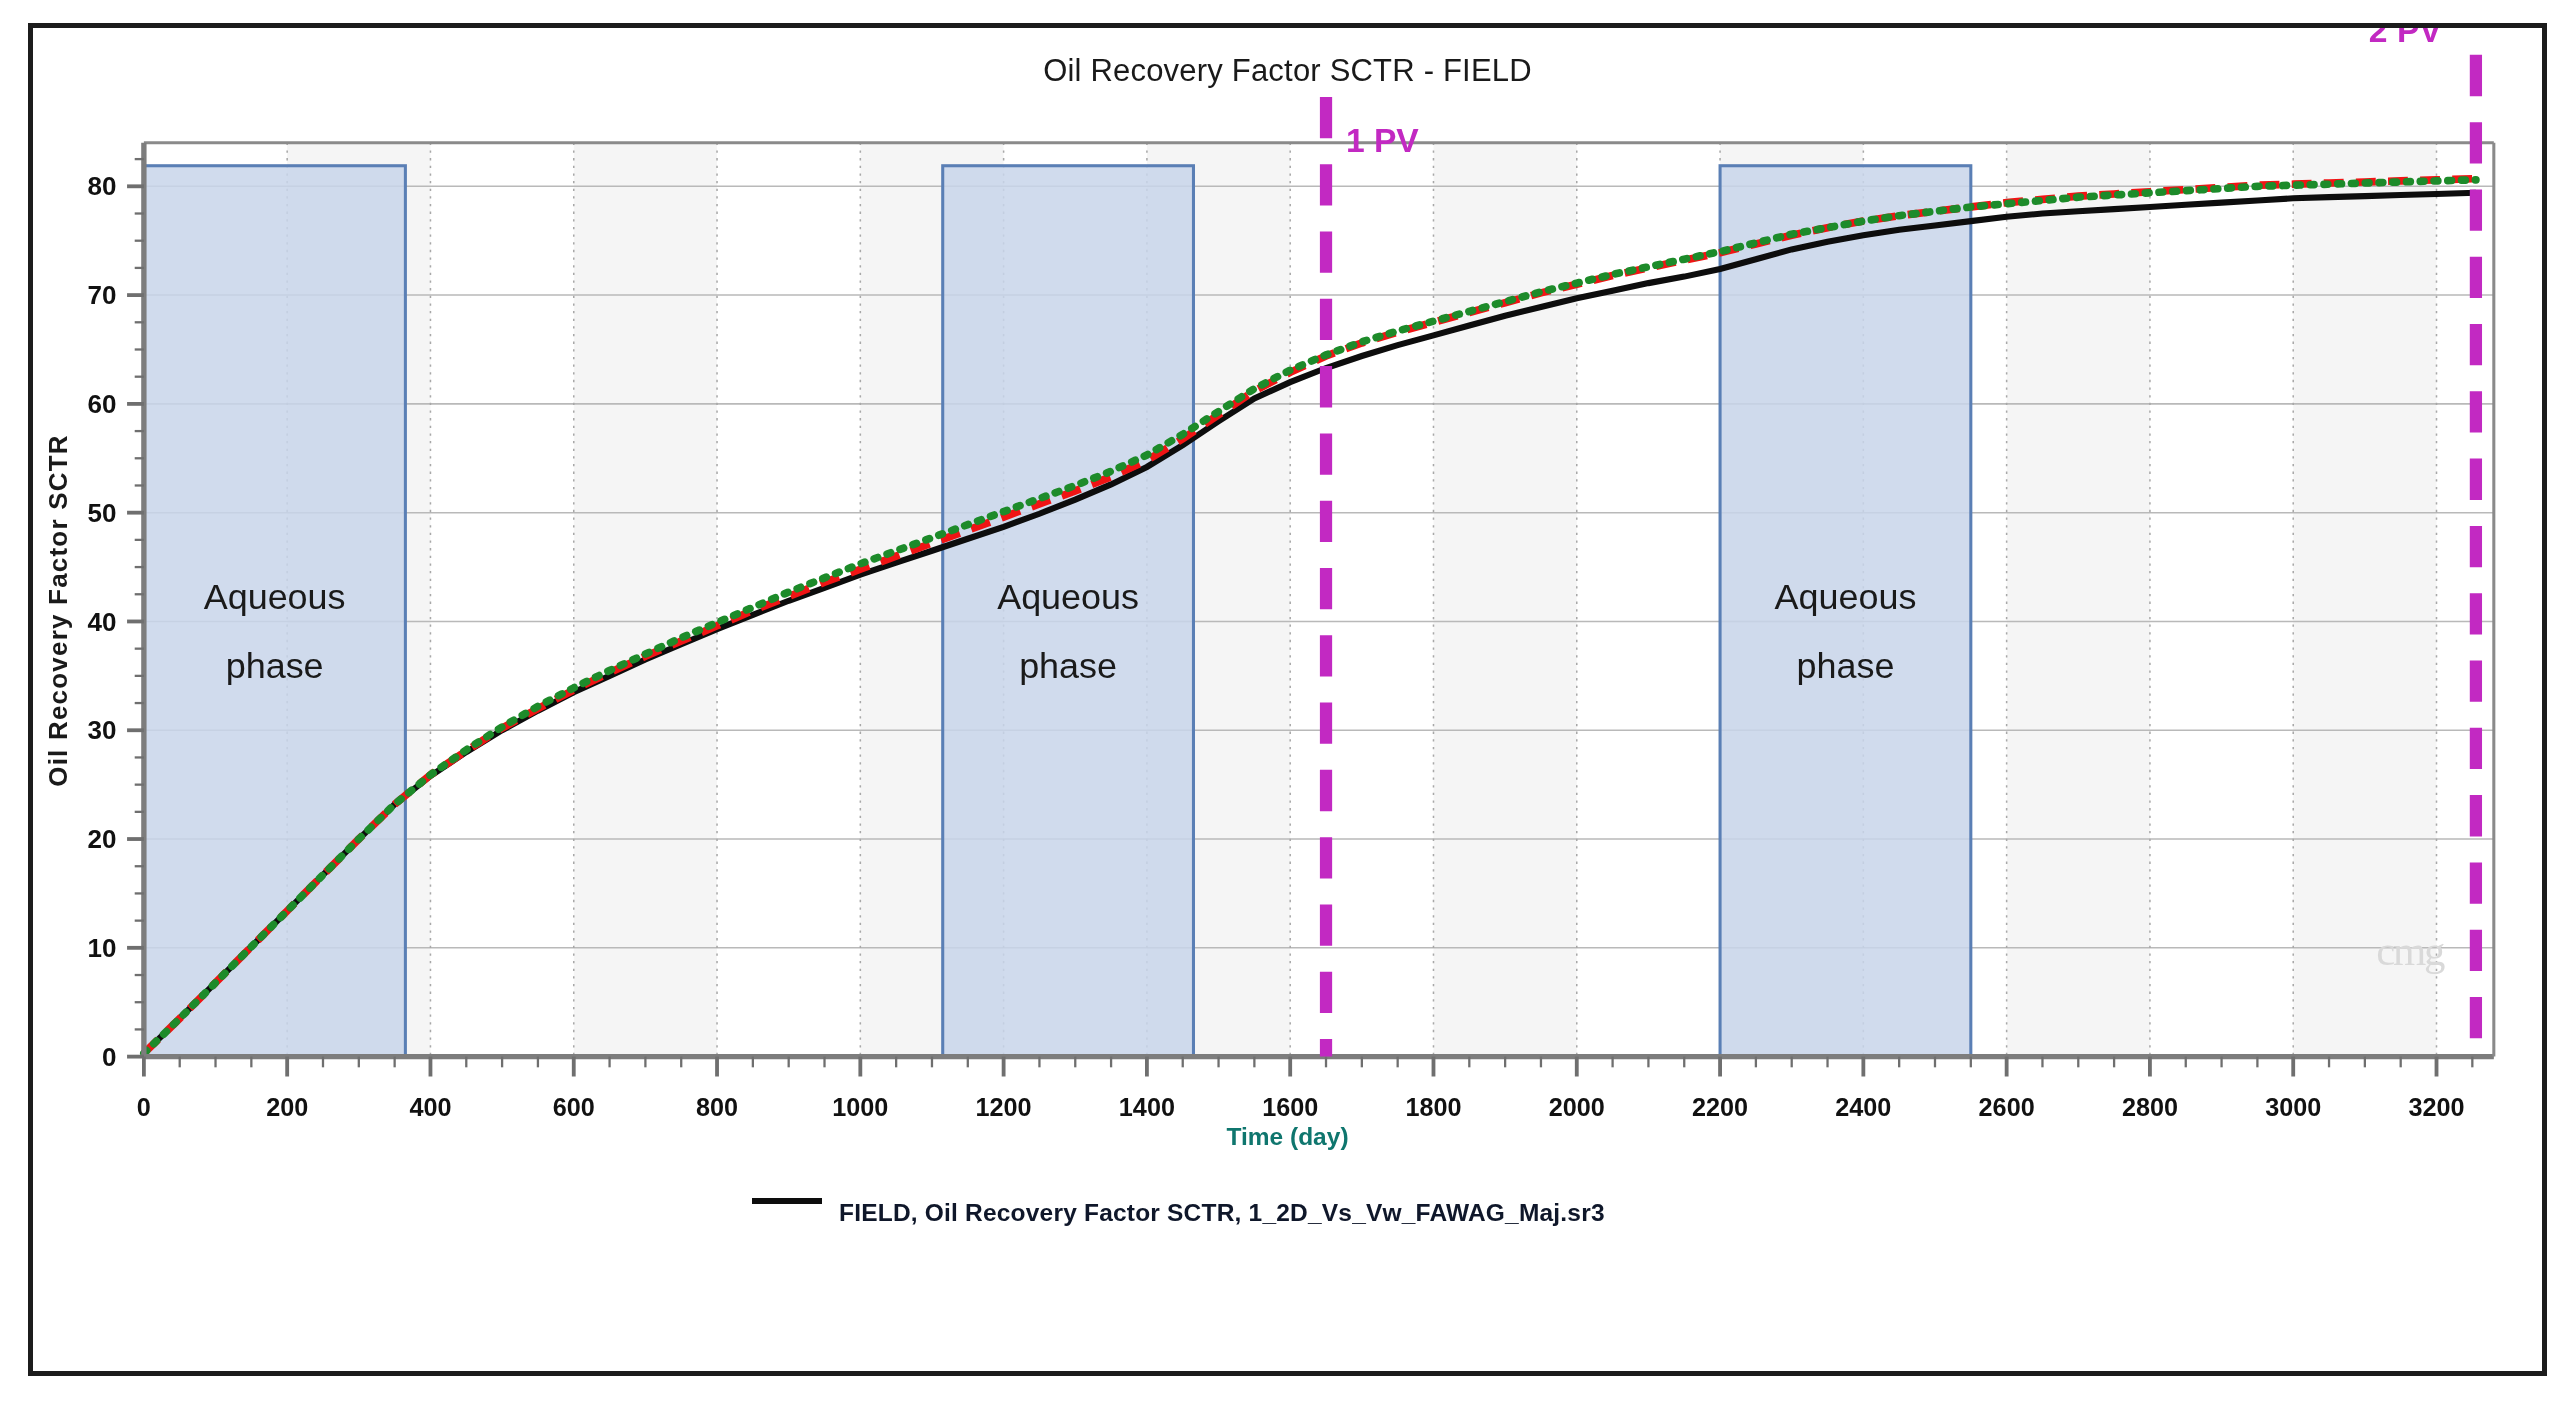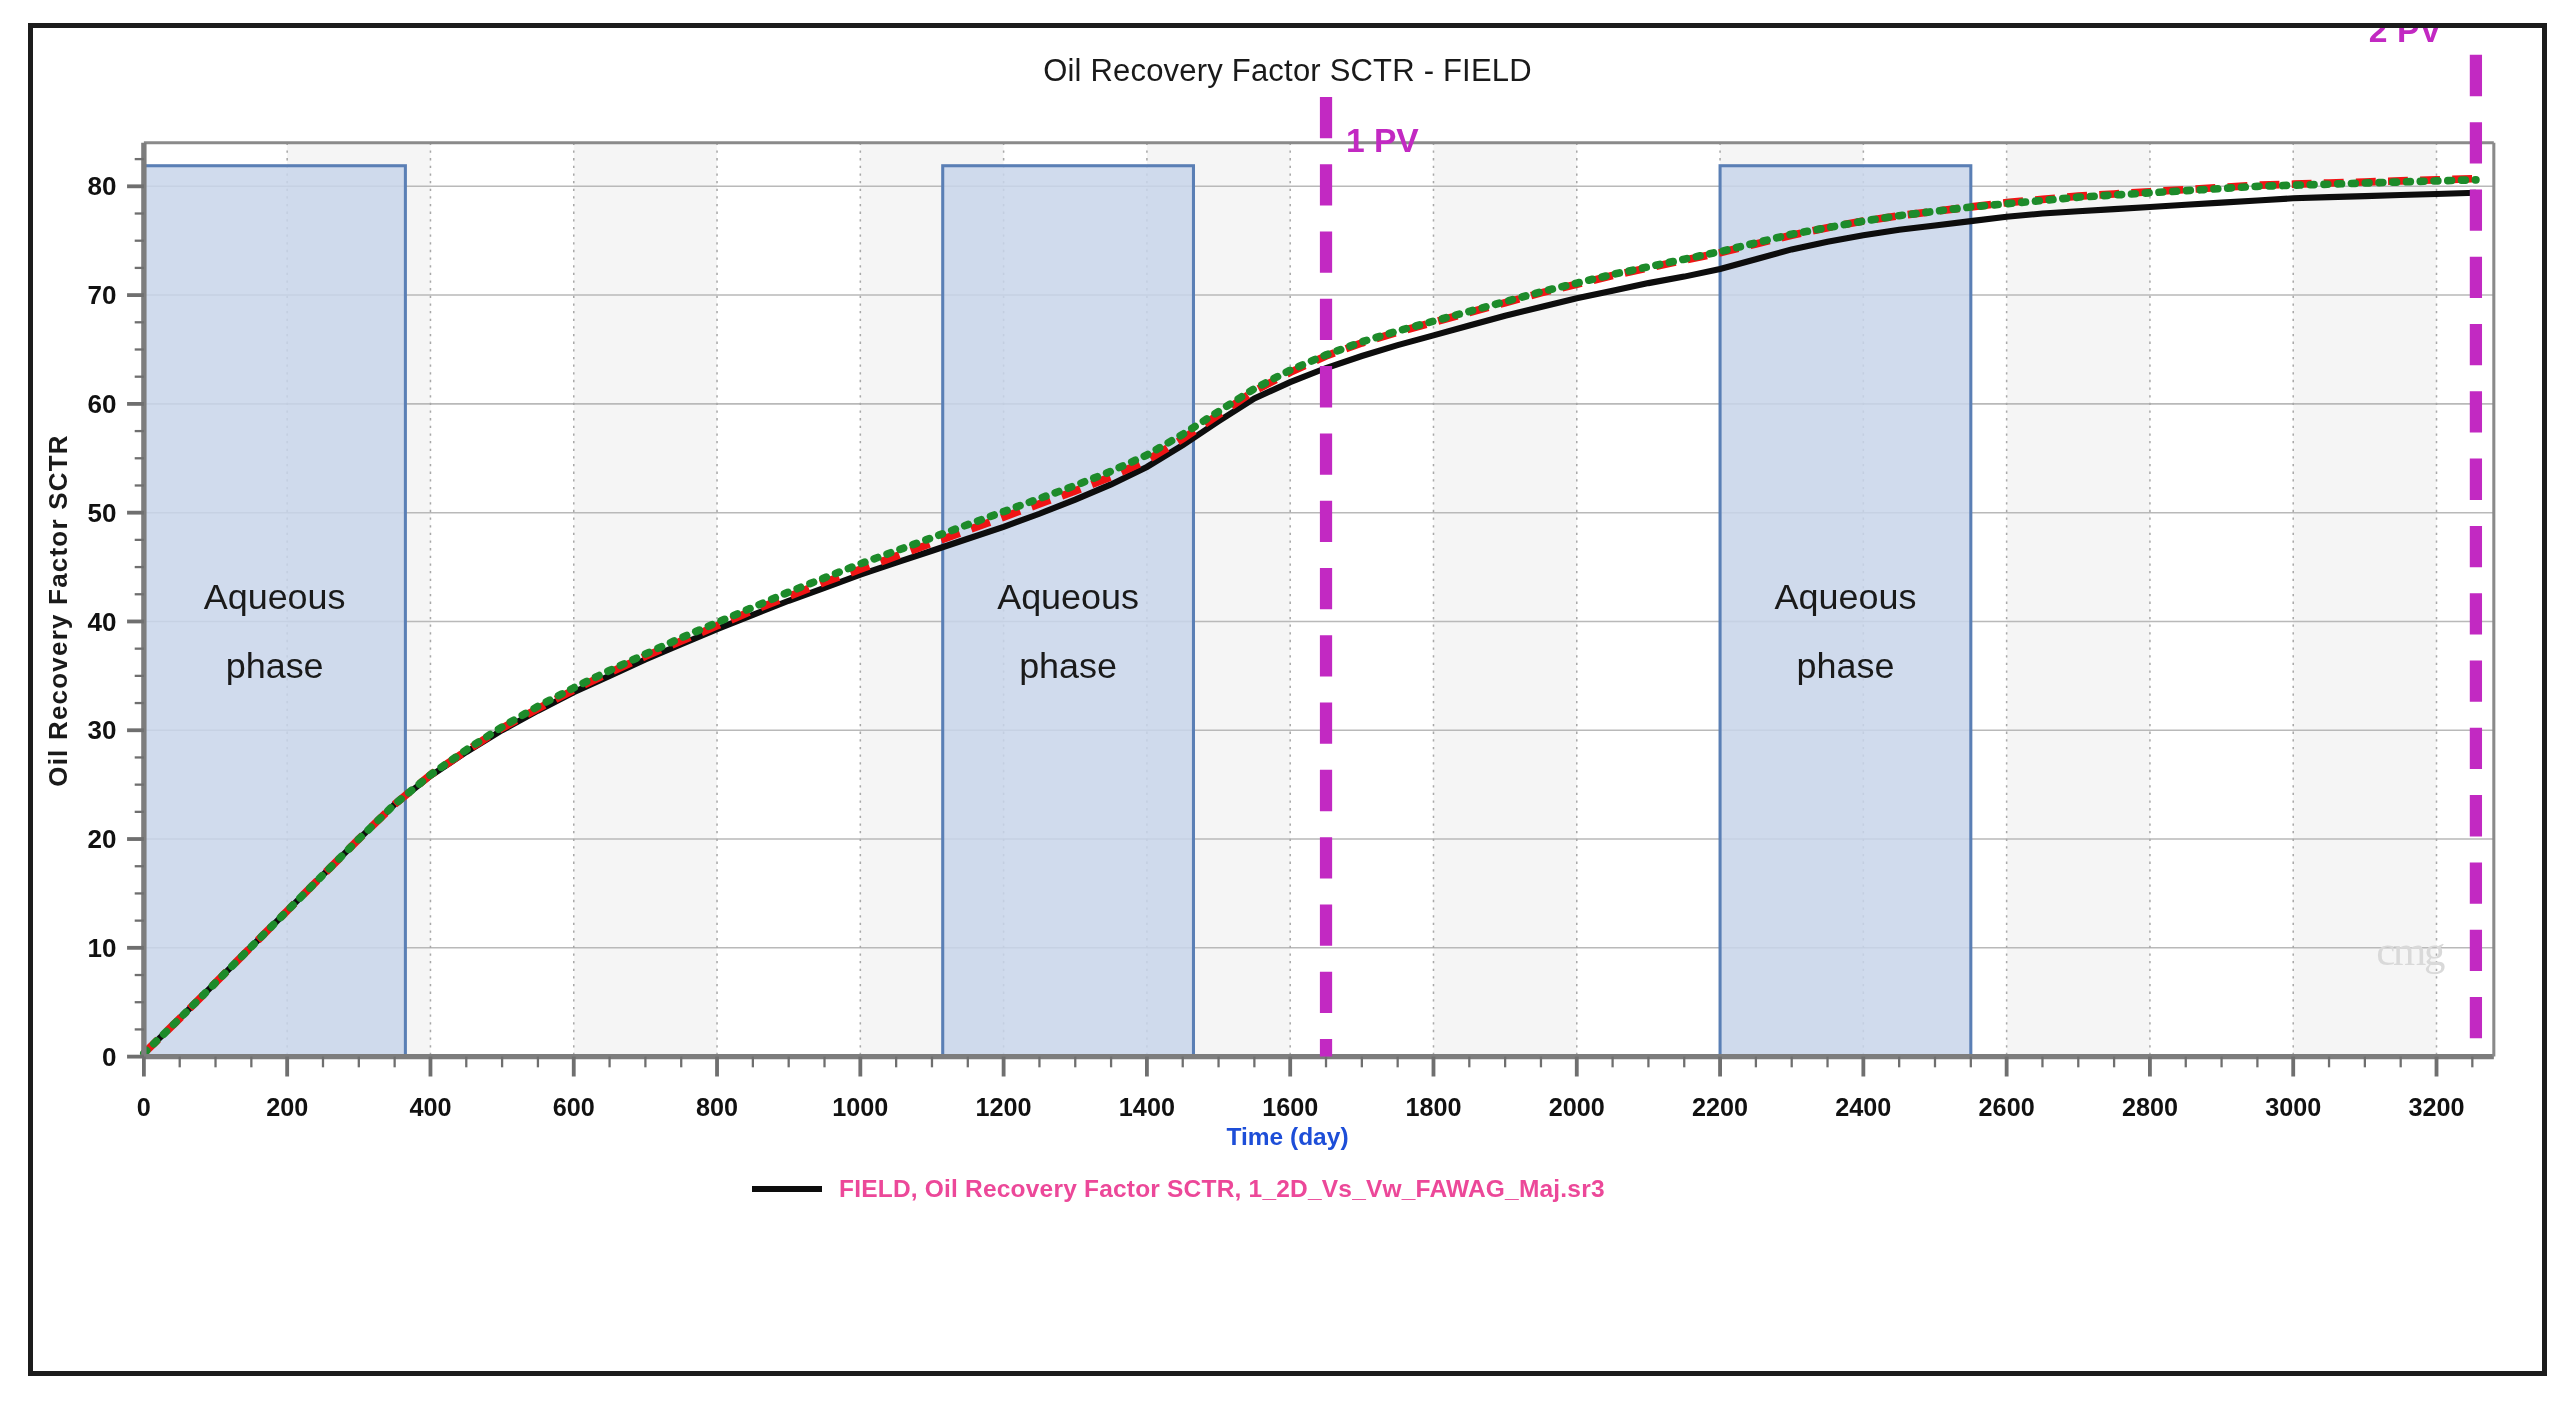--- a/index.html
+++ b/index.html
@@ -16,21 +16,21 @@
     position:absolute;left:0;top:24.5px;width:100%;text-align:center;
     font-size:31px;color:#1a1a1a;letter-spacing:0.2px;
   }
   #ylabel{
     position:absolute;left:-453px;top:567px;width:956px;text-align:center;
     transform:rotate(-90deg);font-size:26px;font-weight:bold;color:#1a1a1a;
     letter-spacing:1.2px;
   }
   #xlabel{
     position:absolute;left:0;top:1095px;width:100%;text-align:center;
-    font-size:24.5px;font-weight:bold;color:#1d4ed8;
+    font-size:24.5px;font-weight:bold;color:#0f766e;
   }
   #plot-wrap{position:absolute;left:0;top:0;width:100%;height:100%;}
   svg.plot{position:absolute;left:0;top:0;}
   .ytick-label{font-size:34px;font-weight:bold;fill:#111111;text-anchor:end;
     font-family:"Liberation Sans",sans-serif;}
   .xtick-label{font-size:33px;font-weight:bold;fill:#111111;text-anchor:middle;
     font-family:"Liberation Sans",sans-serif;}
   .band-text{font-size:47px;fill:#1a1a1a;text-anchor:middle;
     font-family:"Liberation Sans",sans-serif;}
   .pv-text{font-size:44px;font-weight:bold;fill:#c229c2;
@@ -42,21 +42,21 @@
   }
   .legend-row{
     display:flex;align-items:center;justify-content:flex-start;
     margin:0 0 10.7px 0;padding-left:719px;
   }
   .legend-swatch{width:70px;height:0;flex:none;margin-right:17px;position:relative;}
   .legend-swatch i{display:block;position:absolute;left:0;top:-3.1px;width:70px;height:0;}
   .sw-solid i{border-top:6.1px solid #0d0d0d;}
   .sw-dashed i{border-top:6.9px dashed #f01414;}
   .sw-dotted i{border-top:6.9px dotted #1d8b2a;}
-  .legend-label{font-size:24.5px;font-weight:bold;color:#ec4899;white-space:nowrap;letter-spacing:0.2px;}
+  .legend-label{font-size:24.5px;font-weight:bold;color:#0f172a;white-space:nowrap;letter-spacing:0.2px;margin-top:24px;}
 </style>
 </head>
 <body>
 
 <div id="page">
   <div id="figure-frame">
 
     <div id="chart-title">Oil Recovery Factor SCTR - FIELD</div>
 
     <div id="ylabel">Oil Recovery Factor SCTR</div>

